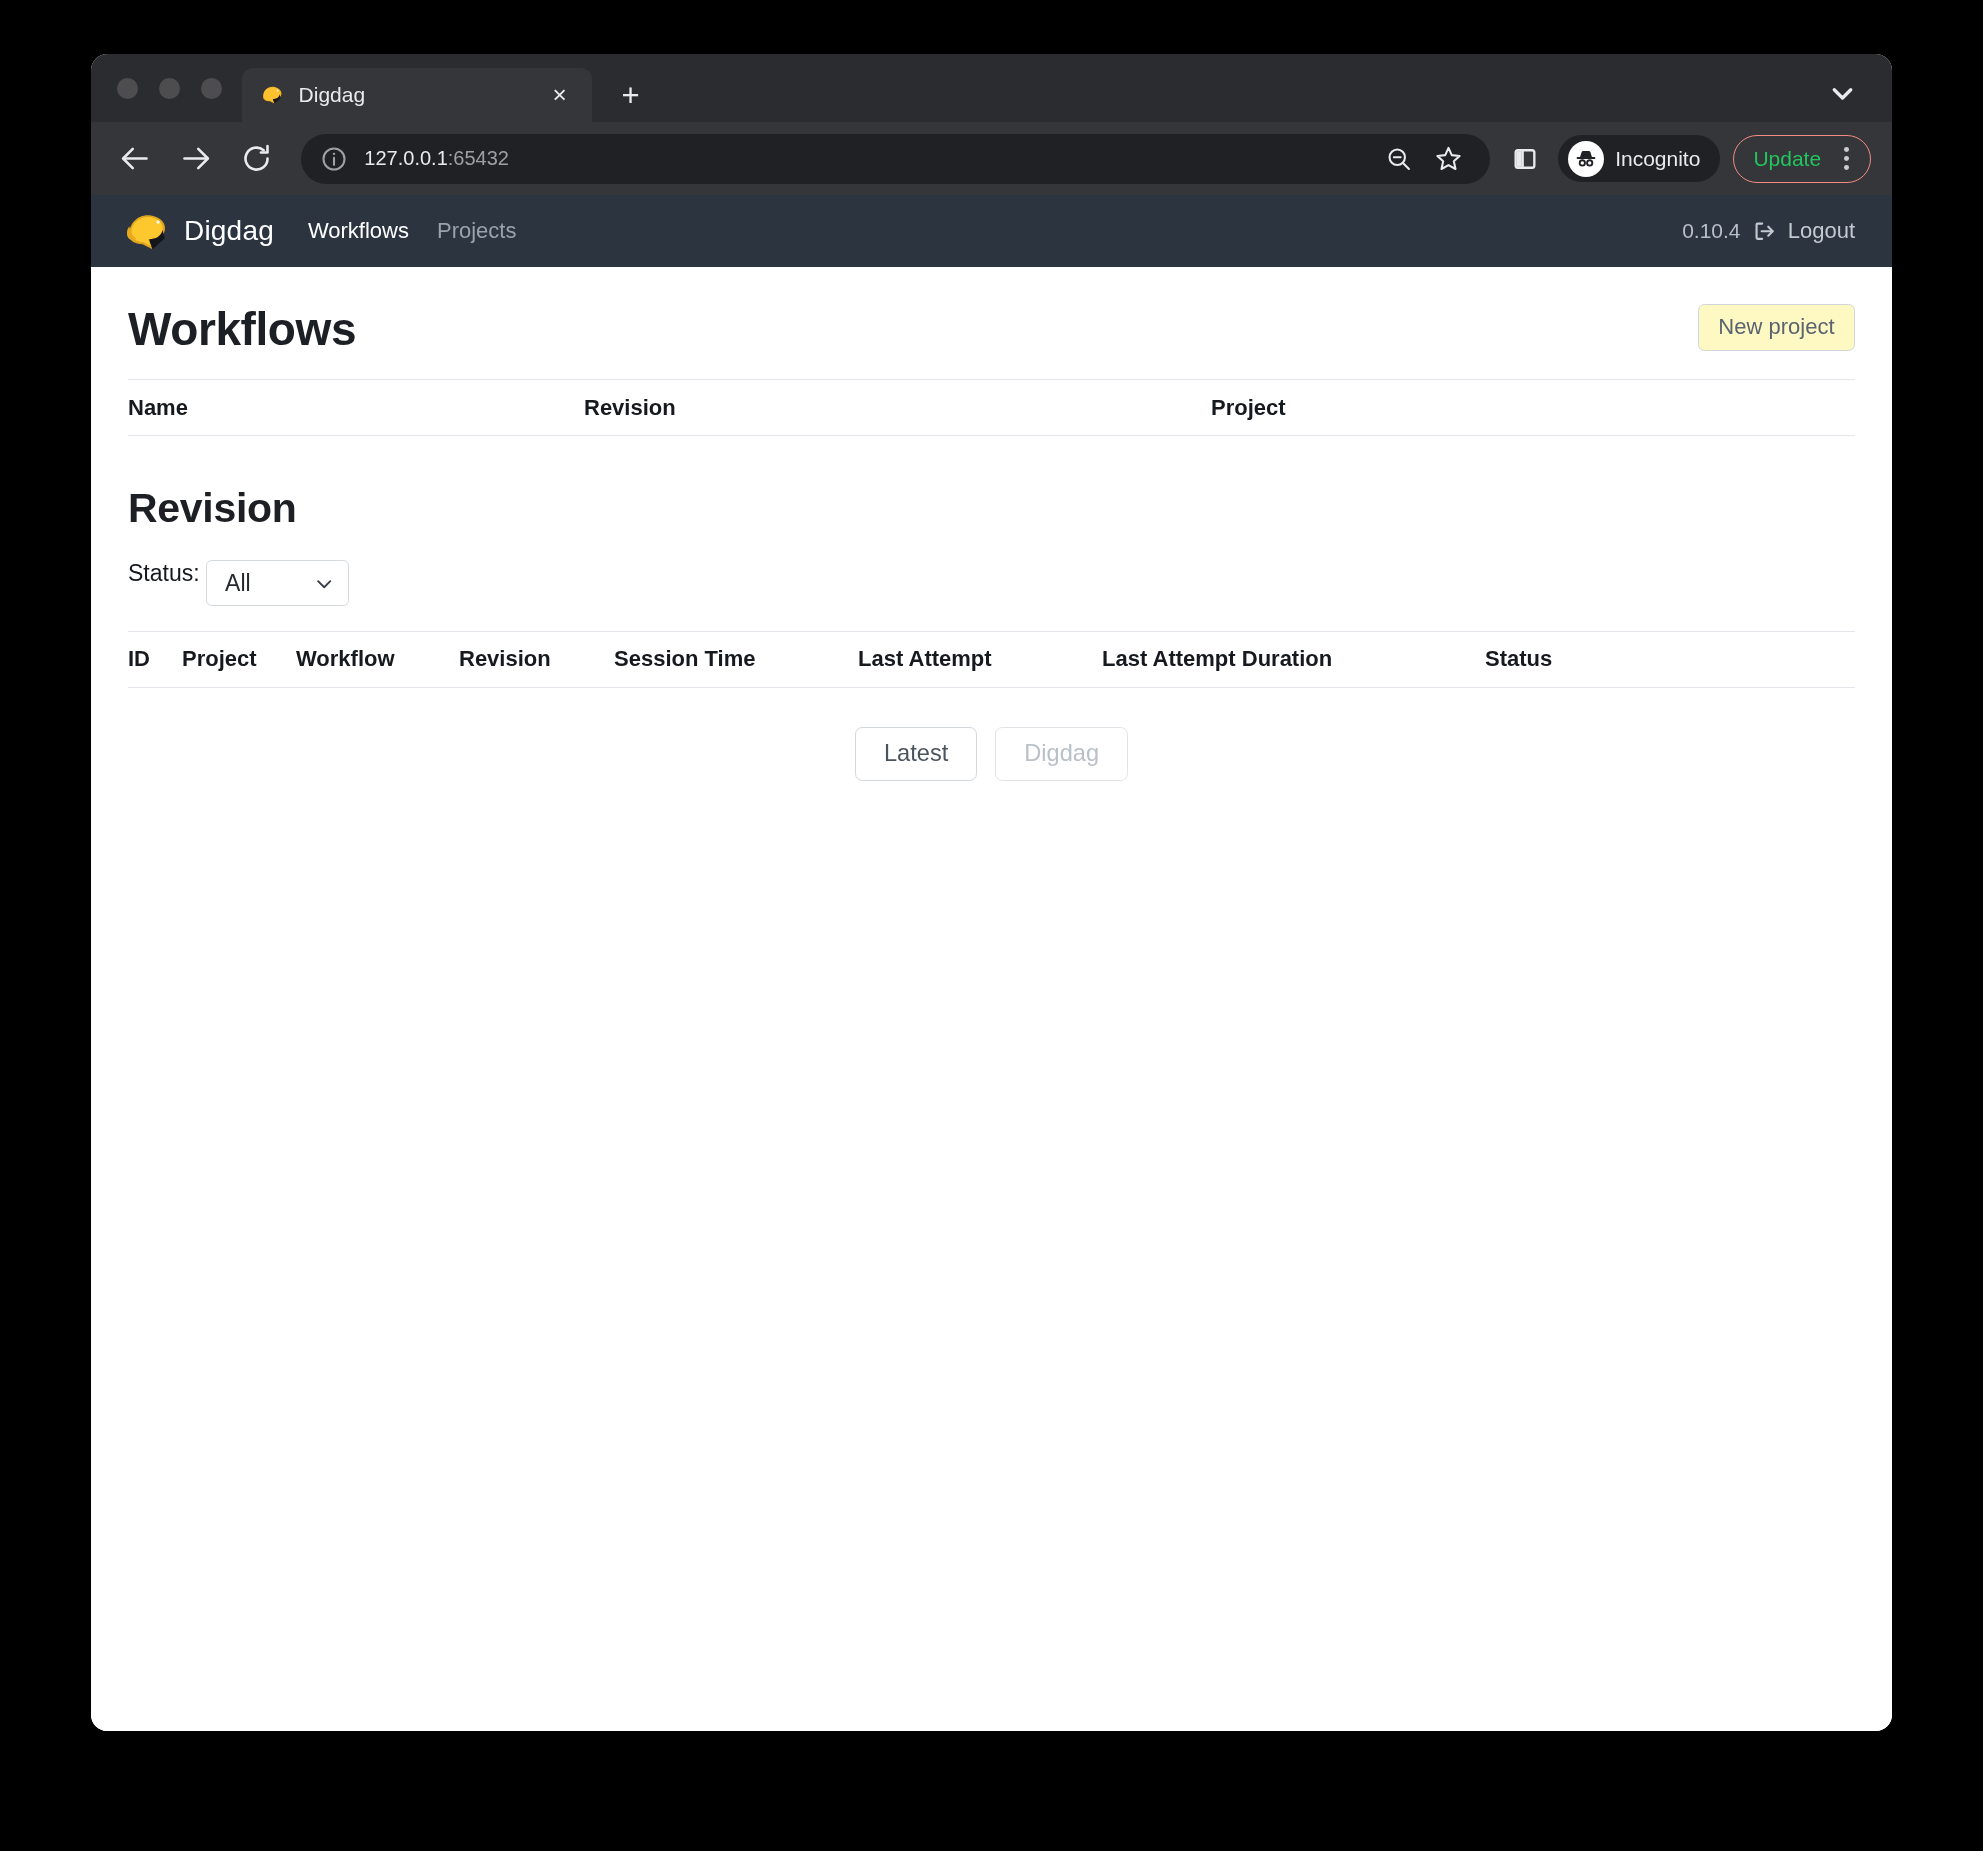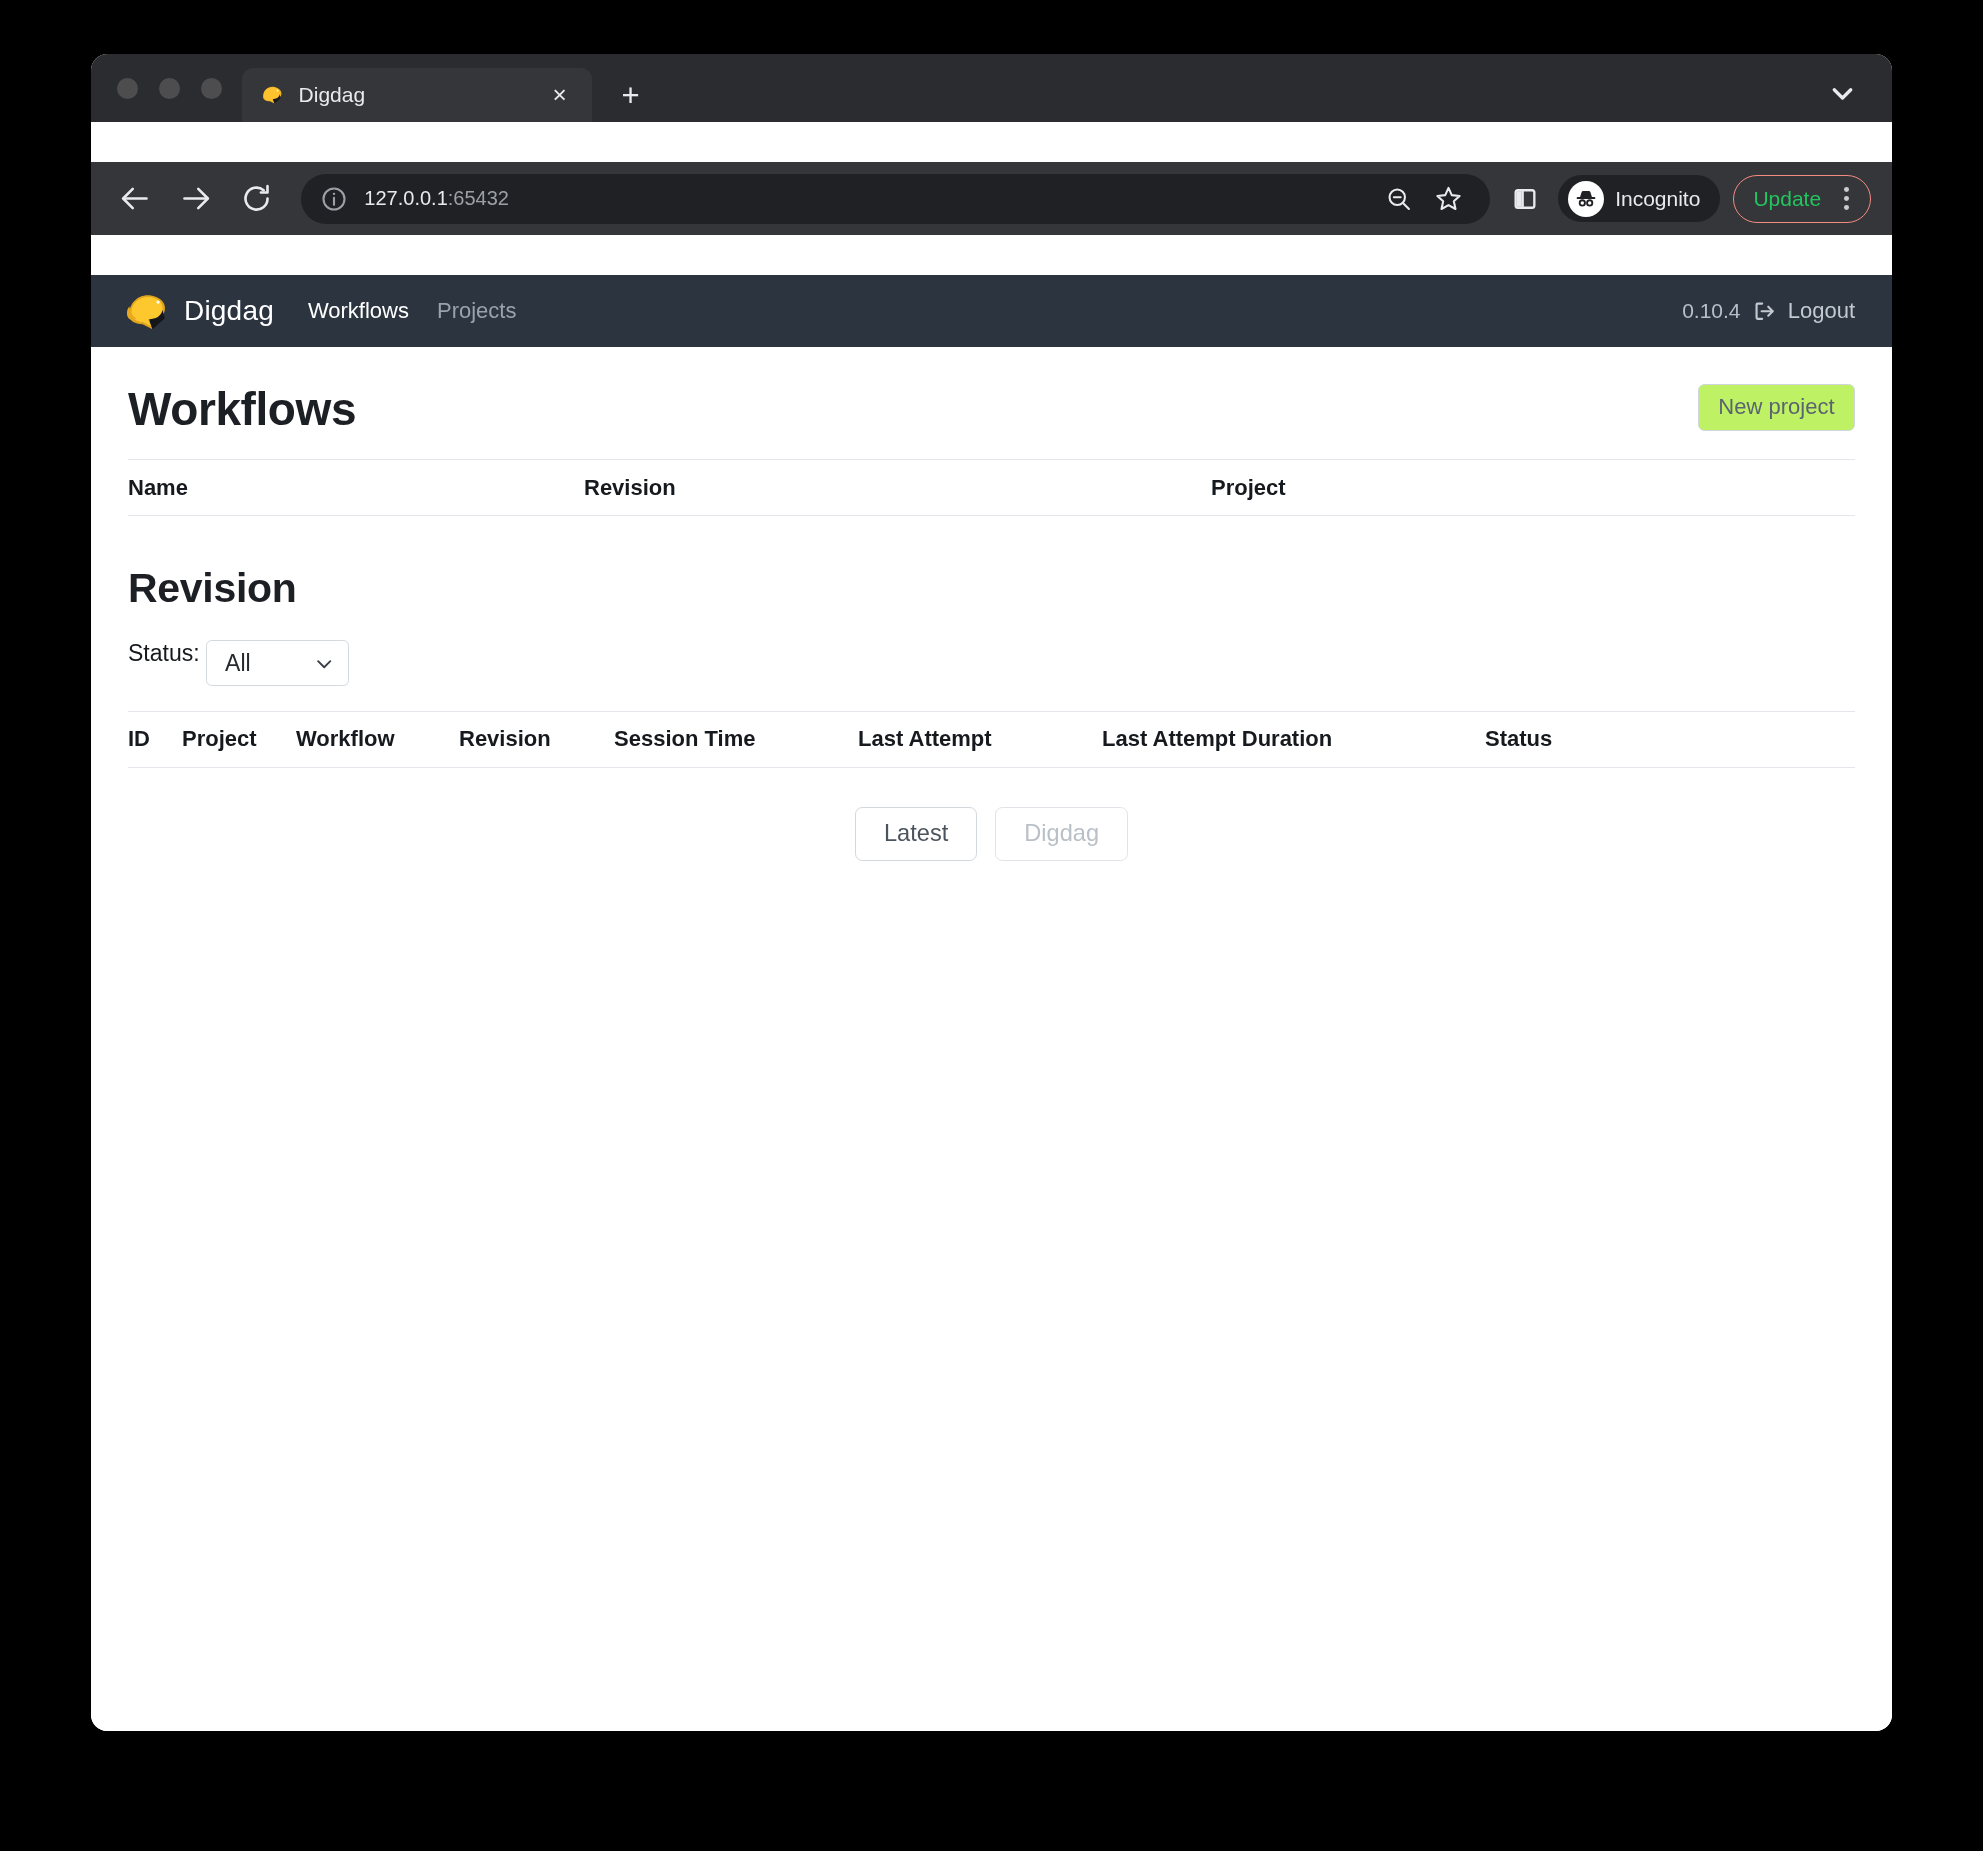--- a/index.html
+++ b/index.html
@@ -17,21 +17,20 @@
     position: absolute;
     left: 91px;
     top: 54px;
     width: 1801px;
     height: 1677px;
     background: #ffffff;
     border-radius: 16.3px;
     overflow: hidden;
     display: flex;
     flex-direction: column;
-    gap: 40px;
   }
 
   
   .tabstrip {
     height: 68px;
     background: #2b2c2f;
     position: relative;
     flex: 0 0 auto;
     display: flex;
     align-items: flex-end;
@@ -238,21 +237,21 @@
     font-size: 46px;
     font-weight: 700;
     color: #1c1f23;
     margin: 0;
     letter-spacing: -0.4px;
     line-height: 1.1;
   }
   .btn-outline {
     font-size: 22px;
     color: #5a6470;
-    background: #bef264;
+    background: #fef9c3;
     border: 1.6px solid #cfd5db;
     border-radius: 6.5px;
     padding: 11.4px 19.5px;
     line-height: 1;
     white-space: nowrap;
   }
   table.tbl {
     width: 100%;
     border-collapse: collapse;
     margin-top: 24.4px;

